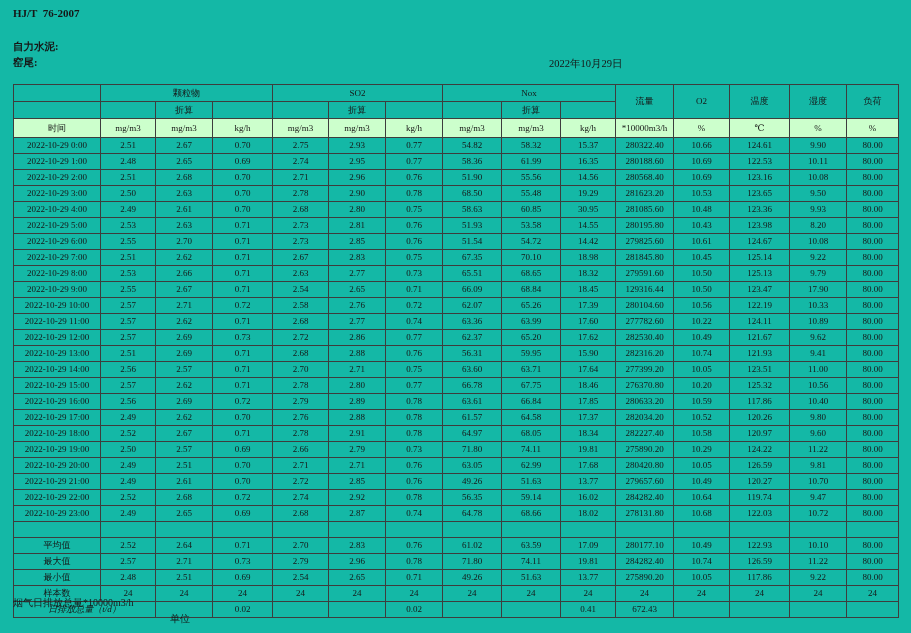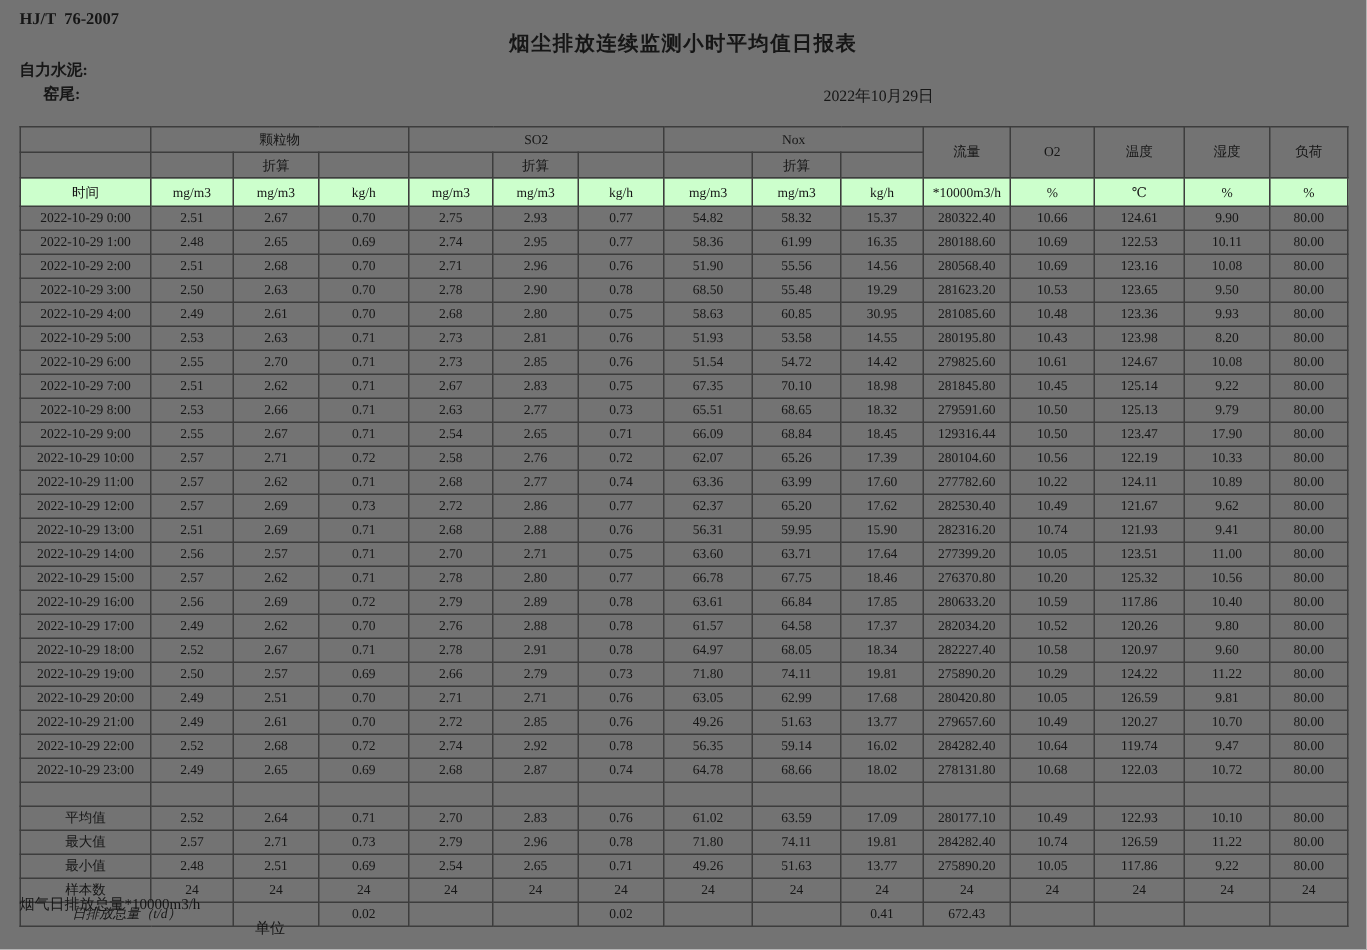--- a/index.html
+++ b/index.html
@@ -1,40 +1,39 @@
 <!DOCTYPE html>
 <html><head>
 <meta charset="utf-8">
 <style>
   html,body{margin:0;padding:0;background:#e8e8e8;}
-  .page{position:relative;width:911px;height:633px;background:#737373;
+  .page{position:relative;width:911px;height:633px;background:#14b8a6;
         font-family:"Liberation Serif","DejaVu Serif",serif;color:#161616;overflow:hidden;}
   .std{position:absolute;left:13px;top:7px;font-size:11px;font-weight:bold;white-space:pre;}
   .title{position:absolute;left:0;right:0;top:20px;text-align:center;font-size:13.5px;font-weight:bold;letter-spacing:1px;}
   .company{position:absolute;left:13px;top:40px;font-size:10.5px;font-weight:bold;}
-  .location{position:absolute;left:29px;top:56px;font-size:10.5px;font-weight:bold;}
+  .location{position:absolute;left:13px;top:56px;font-size:10.5px;font-weight:bold;}
   .date{position:absolute;left:549px;top:57px;font-size:10.5px;}
   table.report{position:absolute;left:13px;top:84px;width:885px;border-collapse:collapse;
         table-layout:fixed;font-size:9px;}
   table.report td{border:1px solid #3d3d3d;height:15px;line-height:13px;text-align:center;
         padding:0;white-space:nowrap;overflow:visible;vertical-align:middle;}
   tr.hrow1 td,tr.hrow2 td{height:16px;margin-left:10px;}
   tr.urow td{height:18px;background:#ccffcc;}
   td.lbl-left{text-align:left;padding-left:2px;font-style:italic;}
   .footer1{position:absolute;left:13px;top:596px;font-size:10px;text-align:center;}
   .footer2{position:absolute;left:13px;top:646px;font-size:10px;font-family:Liberation Mono, monospace;}
   .footer3{position:absolute;left:170px;top:612px;font-size:10px;}
 </style>
 </head>
 <body>
 
 <div class="page">
 
   <div class="std">HJ/T  76-2007</div>
-  <div class="title">烟尘排放连续监测小时平均值日报表</div>
   <div class="company">自力水泥:</div>
   <div class="location">窑尾:</div>
   <div class="date">2022年10月29日</div>
 
   <table class="report">
     <colgroup>
       <col style="width:87px">
         <col style="width:55px">
         <col style="width:57px">
         <col style="width:60px">

